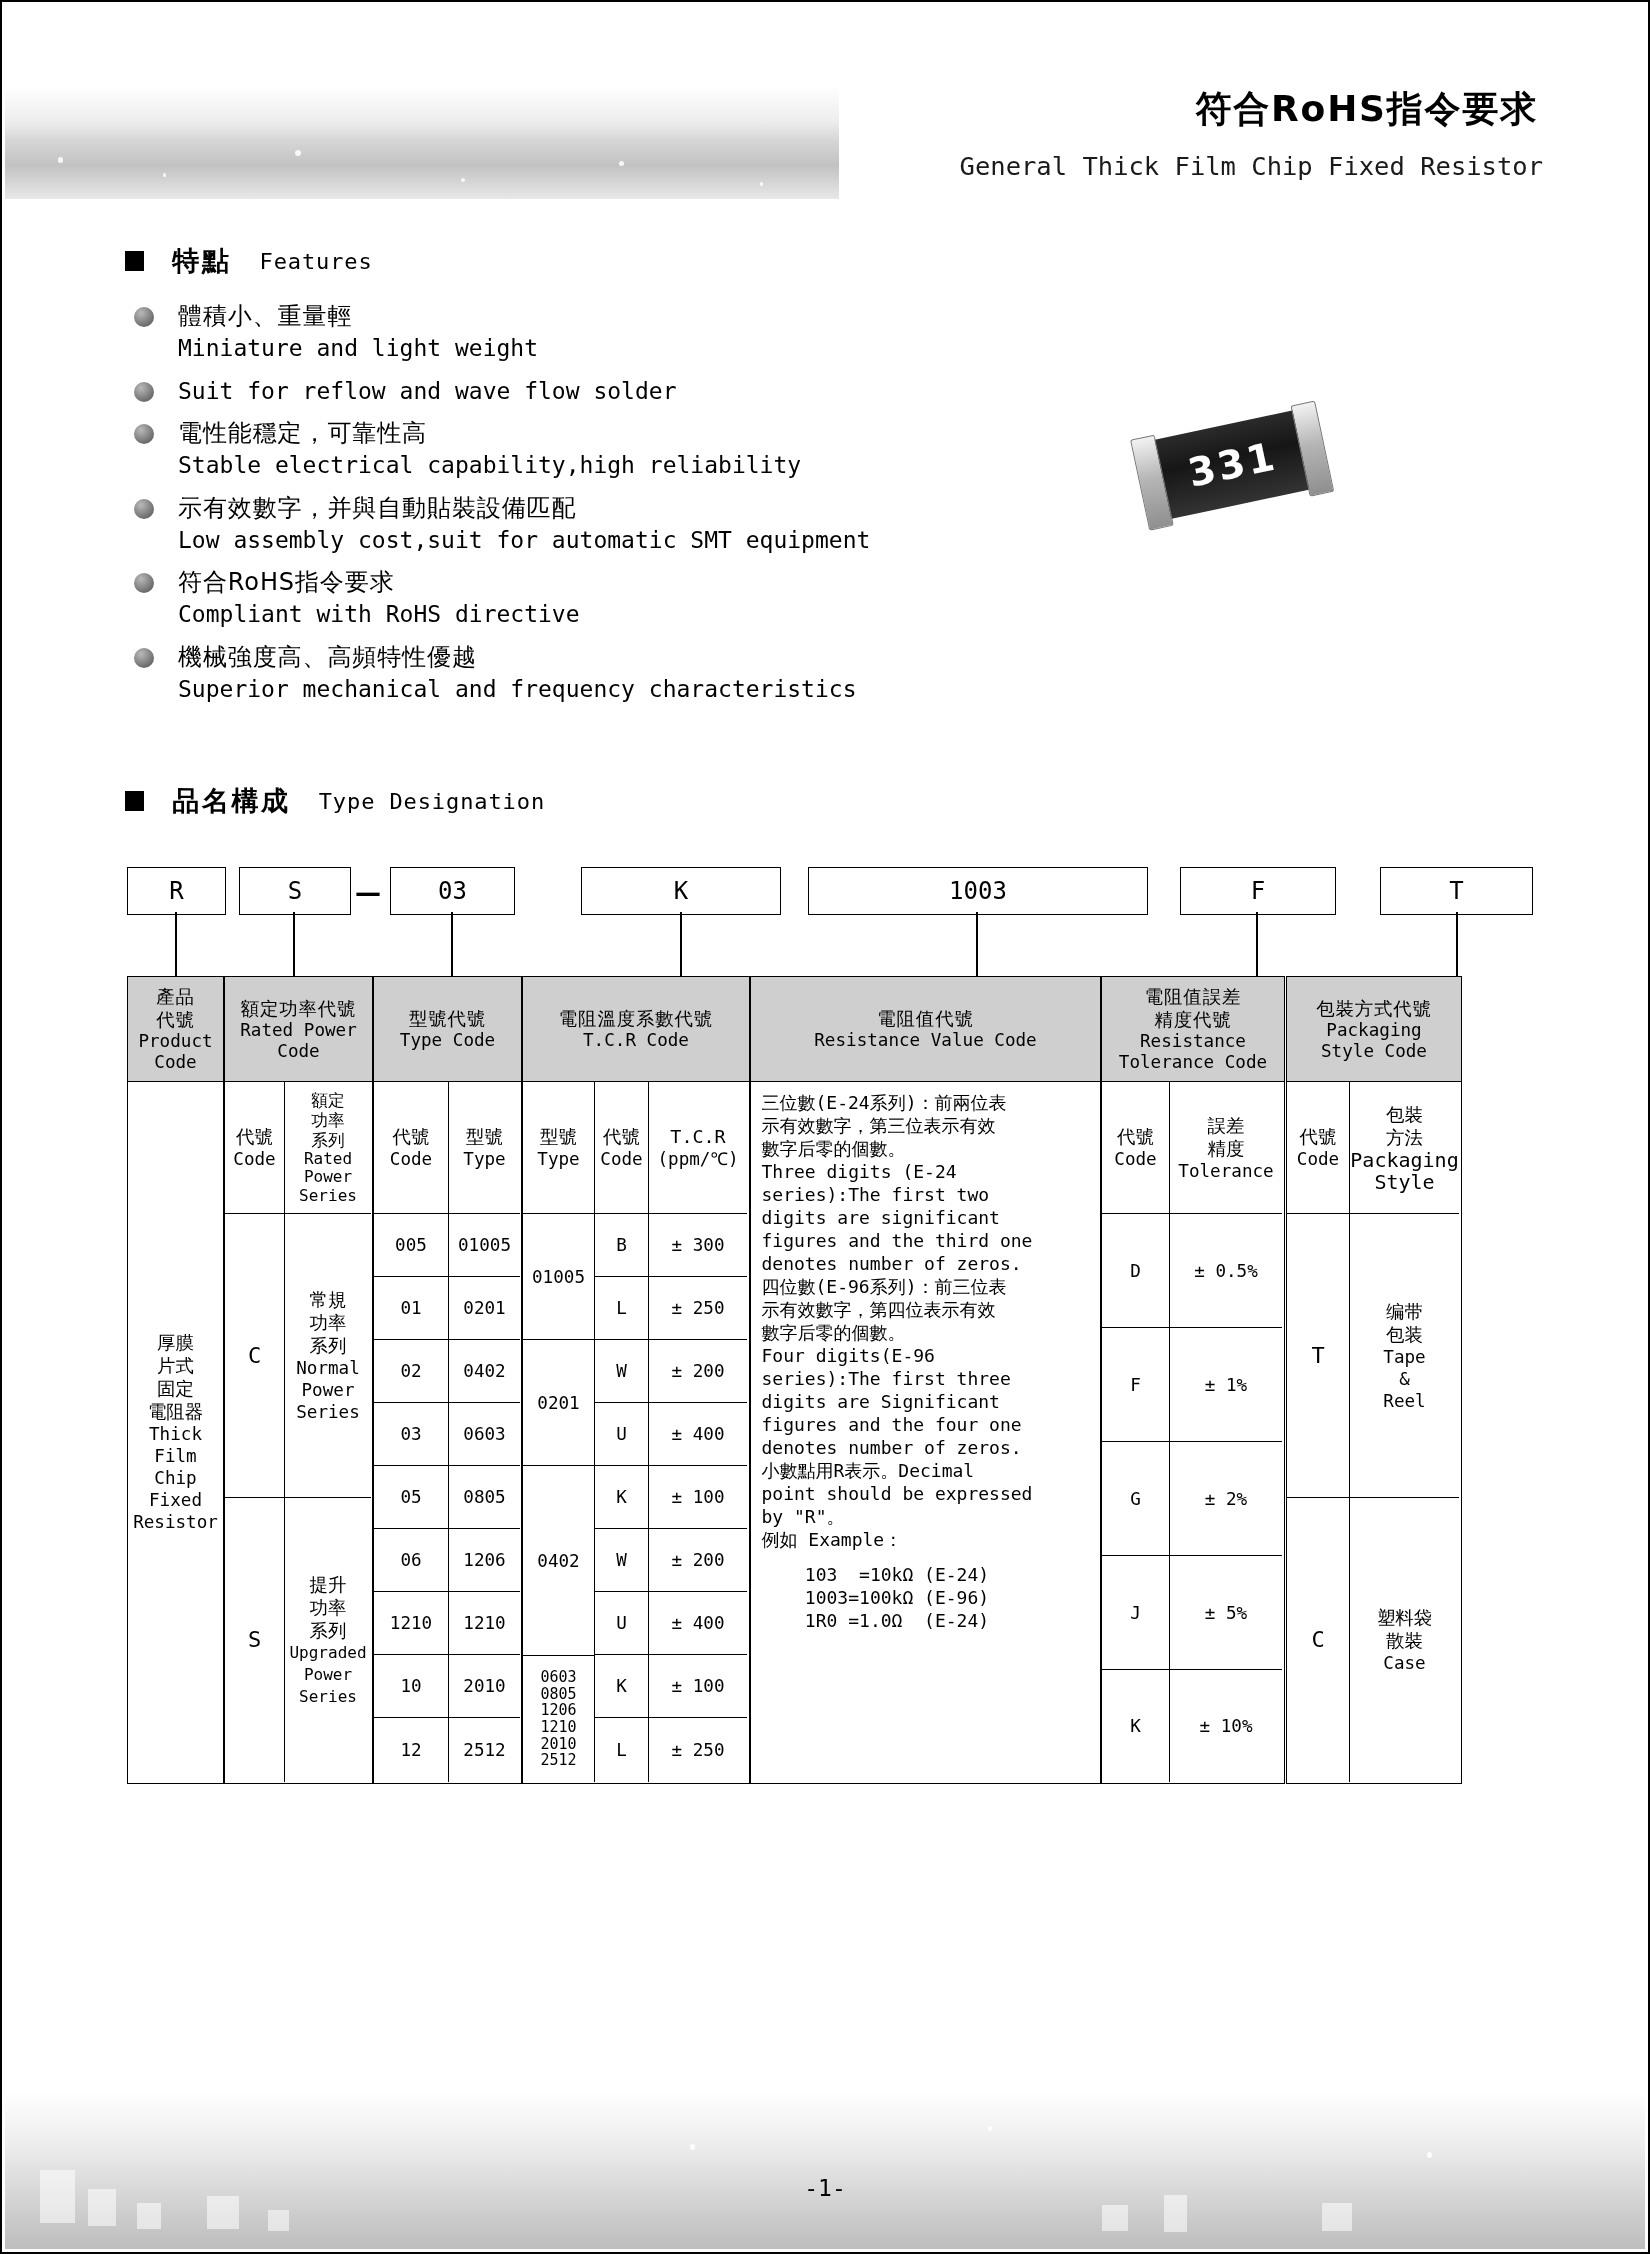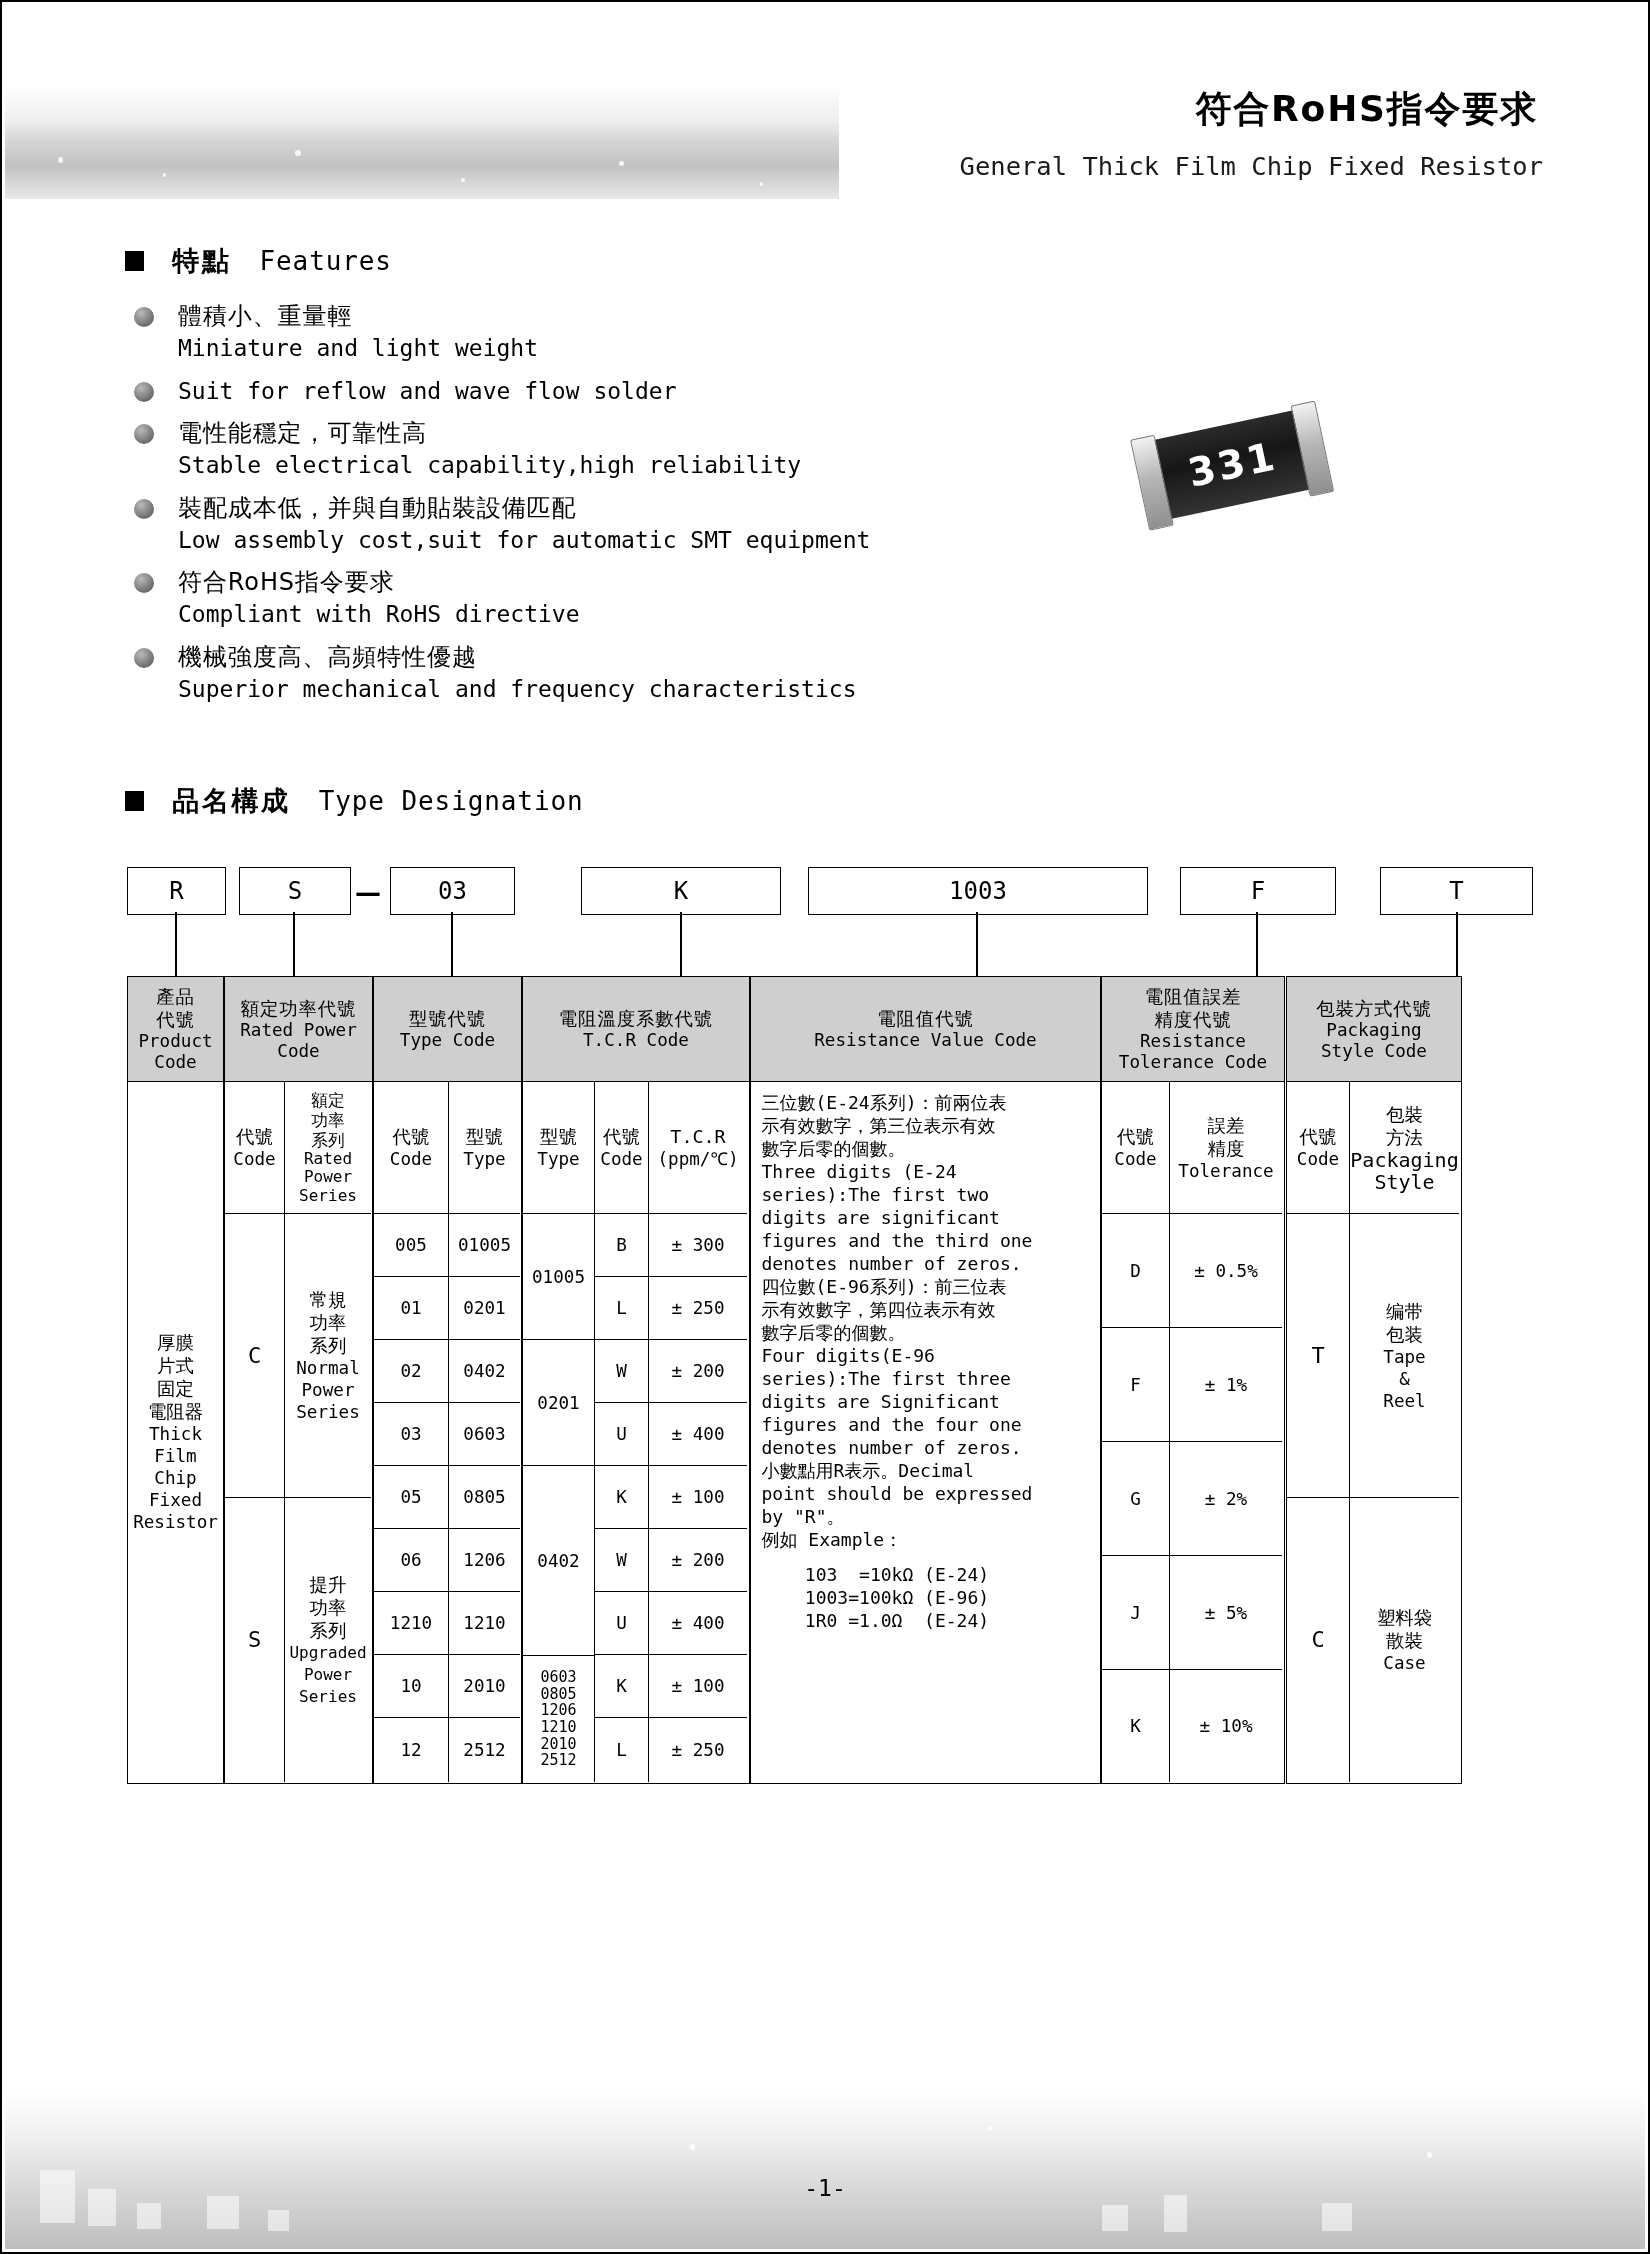--- a/index.html
+++ b/index.html
@@ -36,21 +36,21 @@
     position:absolute; right:105px; top:149px;
     font-size:25.5px; color:#1a1a1a;
     font-family:"DejaVu Sans Mono", monospace;
   }
   
   .sec {
     position:absolute; display:flex; align-items:center; gap:28px;
   }
   .sec .sq { width:19.3px; height:19.3px; background:#000; display:inline-block; }
   .sec .cn { font-size:27px; font-weight:bold; letter-spacing:2.6px; }
-  .sec .en { font-size:26px; font-family:"DejaVu Sans Mono", monospace; letter-spacing:0.9px;}
+  .sec .en { font-size:22px; font-family:"DejaVu Sans Mono", monospace; letter-spacing:0.9px;}
   #sec-features { left:123px; top:241px; }
   #sec-type { left:123px; top:781px; }
 
   
   .features { position:absolute; left:132px; top:298px; width:878px; }
   .feat { position:relative; margin-bottom:10.5px; padding-left:44px; }
   .feat .dot {
     position:absolute; left:0; top:7px; width:20px; height:20px; border-radius:50%;
     background:radial-gradient(circle at 35% 30%, #b9b9b9, #6d6d6d 70%, #4a4a4a);
   }
@@ -156,21 +156,21 @@
       <span class="dot"></span>
       <div class="en">Suit for reflow and wave flow solder</div>
     </div>
     <div class="feat">
       <span class="dot"></span>
       <div class="cn">電性能穩定，可靠性高</div>
       <div class="en">Stable electrical capability,high reliability</div>
     </div>
     <div class="feat">
       <span class="dot"></span>
-      <div class="cn">裝配成本低，并與自動貼裝設備匹配</div>
+      <div class="cn">示有效數字，并與自動貼裝設備匹配</div>
       <div class="en">Low assembly cost,suit for automatic SMT equipment</div>
     </div>
     <div class="feat">
       <span class="dot"></span>
       <div class="cn">符合RoHS指令要求</div>
       <div class="en">Compliant with RoHS directive</div>
     </div>
     <div class="feat">
       <span class="dot"></span>
       <div class="cn">機械強度高、高頻特性優越</div>

